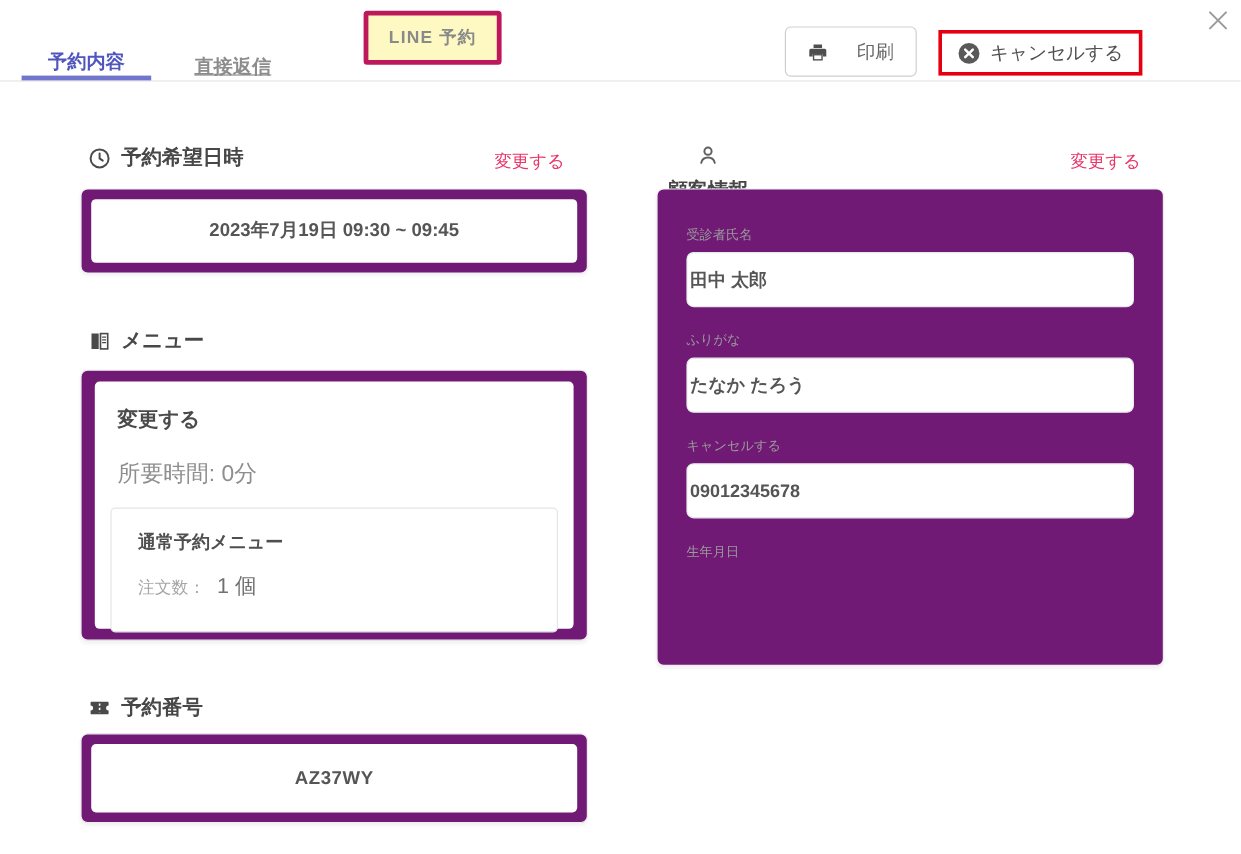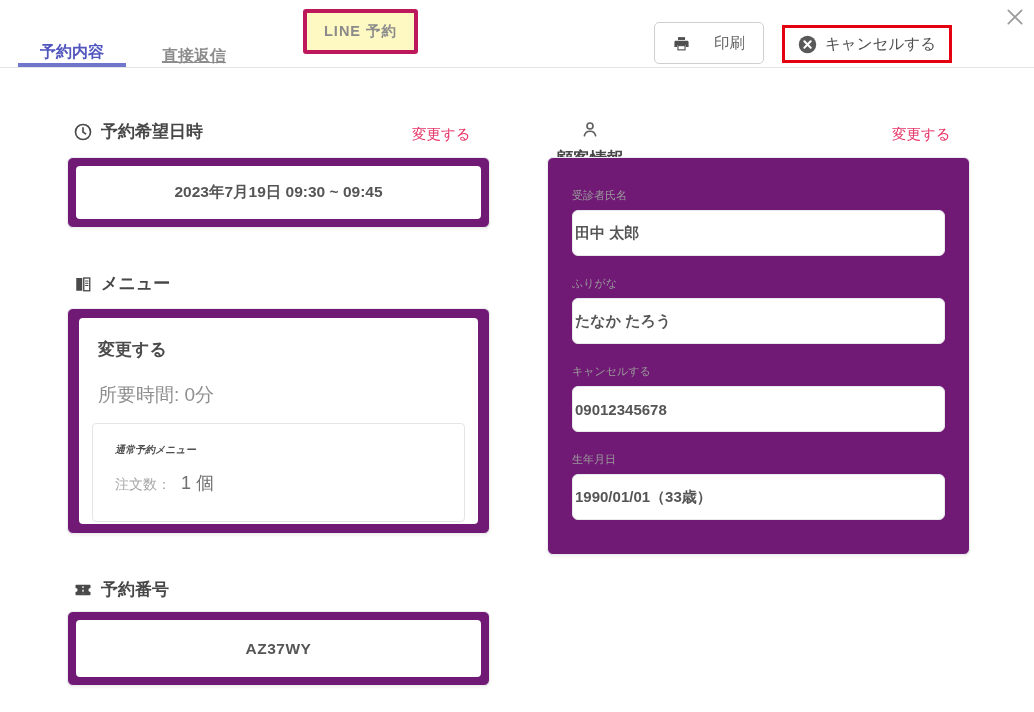--- a/index.html
+++ b/index.html
@@ -41,21 +41,21 @@
   .card-datetime { left:67px; top:157px; width:423px; height:71px; padding:8px; }
   .card-datetime .panel, .card-number .panel { height:100%; display:flex; align-items:center;
           justify-content:center; font-weight:bold; font-size:15.5px; color:#555; }
 
   .card-menu { left:67px; top:308px; width:423px; height:226px; padding:9px 11px; }
   .card-menu .panel { height:100%; padding:20px 13px; }
   .menu-title { margin-left:6px; font-size:17px; font-weight:bold; color:#4a4a4a; }
   .menu-duration { margin:21px 0 0 6px; font-size:19px; color:#8e8e8e; }
   .menu-subbox { margin-top:15px; background:#fff; border:1px solid #e3e5e8; border-radius:4px;
                  padding:19px 22px 26px; }
-  .sub-title { font-size:10px; font-weight:bold; color:#4f4f4f;font-style:italic; }
+  .sub-title { font-size:15px; font-weight:bold; color:#4f4f4f; }
   .sub-count { margin-top:14px; font-size:14px; }
   .sub-count .lab { color:#a6a6a6; }
   .sub-count .val { color:#707070; font-size:18px; margin-left:6px;text-align:right; }
 
   .card-number { left:67px; top:611px; width:423px; height:75px; padding:8px; }
   .card-number .panel { letter-spacing:.5px; }
 
   .card-customer { left:547px; top:157px; width:423px; height:398px; padding:30px 24px 0; }
   .field { margin-bottom:20px; }
   .field-label { font-size:11px; color:#9a9a9a; margin-bottom:7px; }
@@ -171,17 +171,16 @@
     <div class="field">
       <div class="field-label">ふりがな</div>
       <div class="field-box">たなか たろう</div>
     </div>
     <div class="field">
       <div class="field-label">キャンセルする</div>
       <div class="field-box">09012345678</div>
     </div>
     <div class="field">
       <div class="field-label">生年月日</div>
-      <div class="field-box">1990/01/01（33歳）</div>
     </div>
   </div>
 
 </div>
 
 </body></html>

